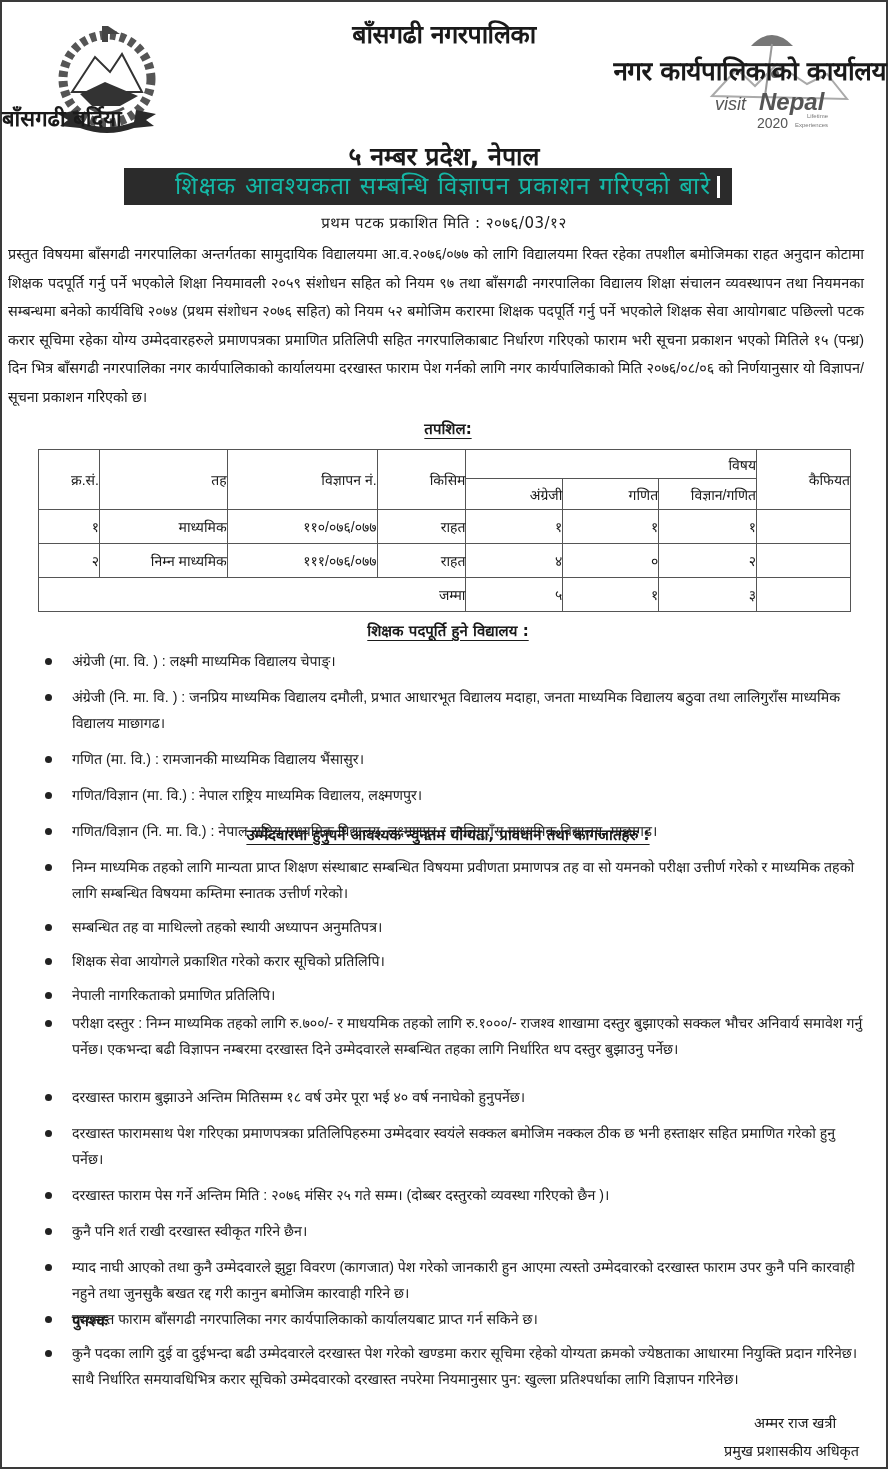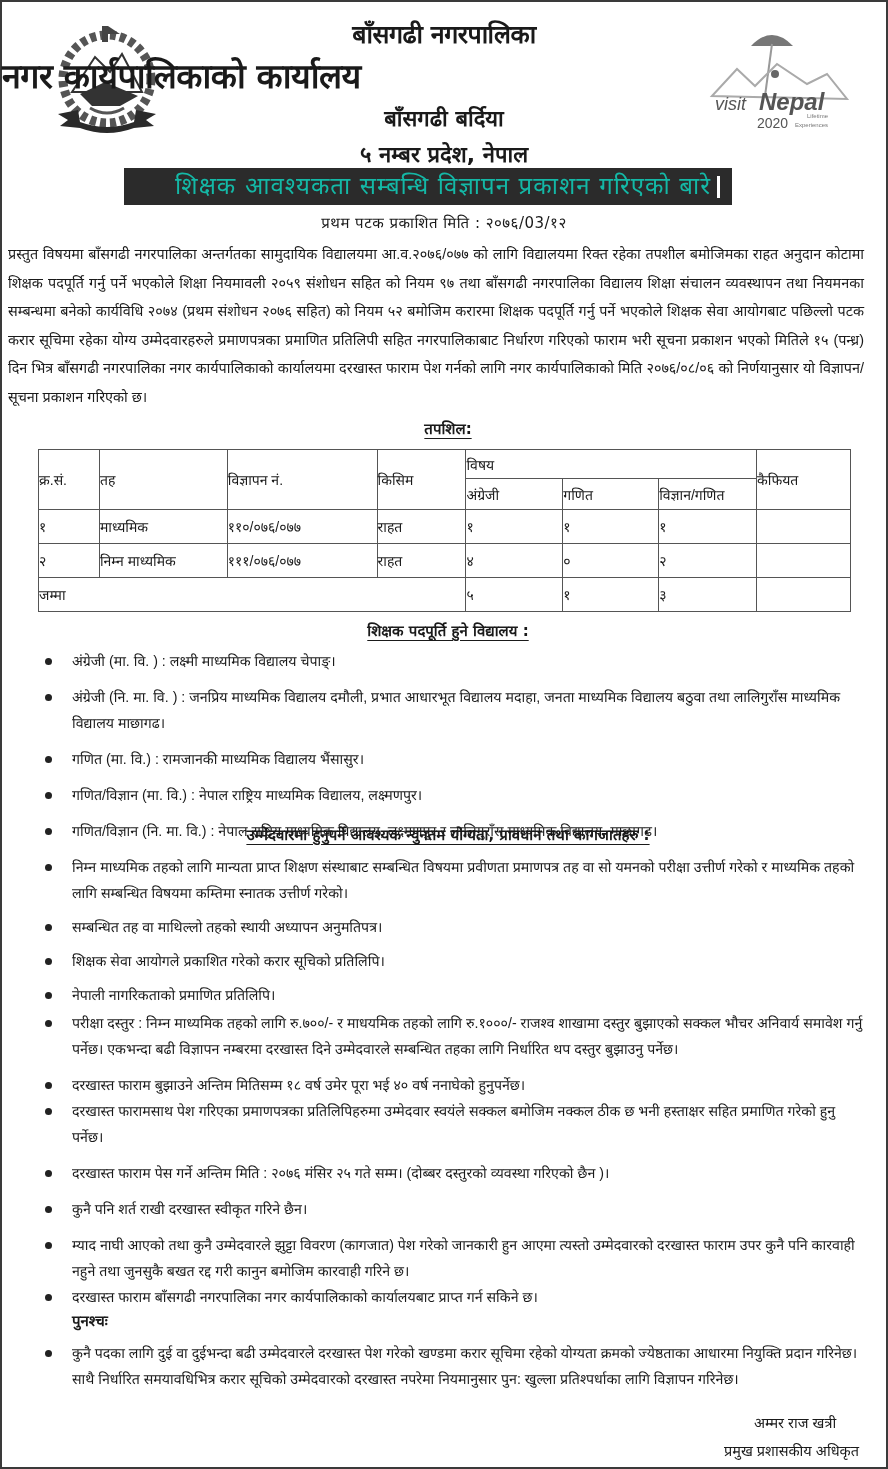--- a/index.html
+++ b/index.html
@@ -4,35 +4,35 @@
 <style>
   html, body { margin: 0; padding: 0; background: #ffffff; }
   body { width: 888px; height: 1469px; overflow: hidden; font-family: "DejaVu Sans", sans-serif; color: #1a1a1a; }
   .page { position: relative; width: 884px; height: 1465px; border: 2px solid #3a3a3a; background: #fff; }
   .abs { position: absolute; }
 
   .emblem { left: 48px; top: 20px; width: 115px; height: 115px; }
   .visit { left: 705px; top: 22px; width: 145px; height: 110px; }
 
   .h1 { left: 0; width: 884px; top: 14px; text-align: center; font-size: 25px; font-weight: bold; letter-spacing: -0.5px; }
-  .h2 { left: 0; width: 884px; top: 50px; text-align: left; font-size: 34px; font-weight: bold; letter-spacing: -0.5px; }
-  .h3 { left: 0; width: 884px; top: 100px; text-align: center; font-size: 22px; font-weight: bold; }
-  .h4 { left: 0; width: 884px; top: 136px; text-align: center; font-size: 22px; font-weight: bold; }
+  .h2 { left: 0; width: 884px; top: 50px; text-align: right; font-size: 26px; font-weight: bold; letter-spacing: -0.5px; }
+  .h3 { left: 0; width: 884px; top: 100px; text-align: left; font-size: 22px; font-weight: bold; }
+  .h4 { left: 0; width: 884px; top: 136px; text-align: center; font-size: 25px; font-weight: bold; }
 
   .title-bar { left: 122px; top: 166px; width: 608px; height: 37px; background: #2b2b2b; color: #14b8a6; font-size: 24px; line-height: 37px; text-align: right; padding-right: 12px; box-sizing: border-box; letter-spacing: 1px; }
   .title-bar .edge { display: inline-block; width: 3px; height: 22px; background:#fff; vertical-align: middle; margin-left: 6px; }
   .pub-date { left: 0; width: 884px; top: 210px; text-align: center; font-size: 15px; letter-spacing: 0.5px; }
 
   .para { left: 6px; top: 238px; width: 856px; font-size: 14.4px; line-height: 28.5px; text-align: justify; font-family: "Liberation Sans", sans-serif; }
 
   .sec-head { left: 4px; width: 884px; text-align: center; font-size: 15px; font-weight: bold; }
   .sec-head span { text-decoration: underline; text-underline-offset: 4px; }
 
   table.detail { position: absolute; left: 36px; top: 447px; width: 813px; border-collapse: collapse; font-size: 14px; font-family: "Liberation Sans", sans-serif; }
-  table.detail td, table.detail th { border: 1.5px solid #555; text-align: left; font-weight: normal; padding: 0; }
+  table.detail td, table.detail th { border: 1.5px solid #555; text-align: right; font-weight: normal; padding: 0; }
   table.detail .hdr-top td { height: 28px; }
   table.detail .hdr-sub td { height: 30px; }
   table.detail .row td { height: 33px; }
 
   ul.bul { position: absolute; left: 0; margin: 0; padding: 0; list-style: none; font-family: "Liberation Sans", sans-serif; font-size: 14.2px; }
   ul.bul li { position: relative; padding-left: 70px; padding-right: 22px; line-height: 26px; }
   ul.bul li .dot { position: absolute; left: 43px; top: 10px; width: 7px; height: 7px; border-radius: 50%; background: #222; }
 
   .punash { left: 70px; top: 1308px; font-size: 15px; font-weight: bold; font-family: "Liberation Sans", sans-serif; }
   .sign-name { left: 752px; top: 1410px; font-size: 14.5px; font-family: "Liberation Sans", sans-serif; }
@@ -154,22 +154,22 @@
 
   <div class="abs sec-head" style="top:822px;">
     <span>उम्मेदवारमा हुनुपर्ने आवश्यक न्युनतम योग्यता, प्रावधान तथा कागजातहरु :</span>
   </div>
 
   <ul class="bul" style="top:852px; width:884px;">
     <li style="margin-bottom:8px;"><span class="dot"></span><span>निम्न माध्यमिक तहको लागि मान्यता प्राप्त शिक्षण संस्थाबाट सम्बन्धित विषयमा प्रवीणता प्रमाणपत्र तह वा सो यमनको परीक्षा उत्तीर्ण गरेको र माध्यमिक तहको लागि सम्बन्धित विषयमा कम्तिमा स्नातक उत्तीर्ण गरेको।</span></li>
     <li style="margin-bottom:8px;"><span class="dot"></span><span>सम्बन्धित तह वा माथिल्लो तहको स्थायी अध्यापन अनुमतिपत्र।</span></li>
     <li style="margin-bottom:8px;"><span class="dot"></span><span>शिक्षक सेवा आयोगले प्रकाशित गरेको करार सूचिको प्रतिलिपि।</span></li>
     <li style="margin-bottom:2px;"><span class="dot"></span><span>नेपाली नागरिकताको प्रमाणित प्रतिलिपि।</span></li>
-    <li style="margin-bottom:10px;"><span class="dot"></span><span>परीक्षा दस्तुर : निम्न माध्यमिक तहको लागि रु.७००/- र माधयमिक तहको लागि रु.१०००/- राजश्व शाखामा दस्तुर बुझाएको सक्कल भौचर अनिवार्य समावेश गर्नु पर्नेछ। एकभन्दा बढी विज्ञापन नम्बरमा दरखास्त दिने उम्मेदवारले सम्बन्धित तहका लागि निर्धारित थप दस्तुर बुझाउनु पर्नेछ।</span></li>
-    <li style=""><span class="dot"></span><span>दरखास्त फाराम बुझाउने अन्तिम मितिसम्म १८ वर्ष उमेर पूरा भई ४० वर्ष ननाघेको हुनुपर्नेछ।</span></li>
+    <li style="margin-bottom:22px;"><span class="dot"></span><span>परीक्षा दस्तुर : निम्न माध्यमिक तहको लागि रु.७००/- र माधयमिक तहको लागि रु.१०००/- राजश्व शाखामा दस्तुर बुझाएको सक्कल भौचर अनिवार्य समावेश गर्नु पर्नेछ। एकभन्दा बढी विज्ञापन नम्बरमा दरखास्त दिने उम्मेदवारले सम्बन्धित तहका लागि निर्धारित थप दस्तुर बुझाउनु पर्नेछ।</span></li>
+    <li style="margin-bottom:10px;"><span class="dot"></span><span>दरखास्त फाराम बुझाउने अन्तिम मितिसम्म १८ वर्ष उमेर पूरा भई ४० वर्ष ननाघेको हुनुपर्नेछ।</span></li>
     <li style="margin-bottom:10px;"><span class="dot"></span><span>दरखास्त फारामसाथ पेश गरिएका प्रमाणपत्रका प्रतिलिपिहरुमा उम्मेदवार स्वयंले सक्कल बमोजिम नक्कल ठीक छ भनी हस्ताक्षर सहित प्रमाणित गरेको हुनु पर्नेछ।</span></li>
     <li style="margin-bottom:10px;"><span class="dot"></span><span>दरखास्त फाराम पेस गर्ने अन्तिम मिति : २०७६ मंसिर २५ गते सम्म। (दोब्बर दस्तुरको व्यवस्था  गरिएको छैन )।</span></li>
     <li style="margin-bottom:10px;"><span class="dot"></span><span>कुनै पनि शर्त राखी दरखास्त स्वीकृत गरिने छैन।</span></li>
     <li style=""><span class="dot"></span><span>म्याद नाघी आएको तथा कुनै उम्मेदवारले झुट्टा विवरण (कागजात) पेश गरेको जानकारी हुन आएमा त्यस्तो उम्मेदवारको दरखास्त फाराम उपर कुनै पनि कारवाही नहुने तथा जुनसुकै बखत रद्द गरी कानुन बमोजिम कारवाही गरिने छ।</span></li>
     <li><span class="dot"></span><span>दरखास्त फाराम बाँसगढी नगरपालिका नगर कार्यपालिकाको कार्यालयबाट प्राप्त गर्न सकिने छ।</span></li>
   </ul>
 
   <div class="abs punash">पुनश्चः</div>
   <ul class="bul" style="top:1338px; width:884px;">
     <li><span class="dot"></span><span>कुनै पदका लागि दुई वा दुईभन्दा बढी उम्मेदवारले दरखास्त पेश गरेको खण्डमा करार सूचिमा रहेको योग्यता क्रमको ज्येष्ठताका आधारमा नियुक्ति प्रदान गरिनेछ। साथै निर्धारित समयावधिभित्र करार सूचिको उम्मेदवारको दरखास्त नपरेमा नियमानुसार पुन: खुल्ला प्रतिश्पर्धाका लागि विज्ञापन गरिनेछ।</span></li>

